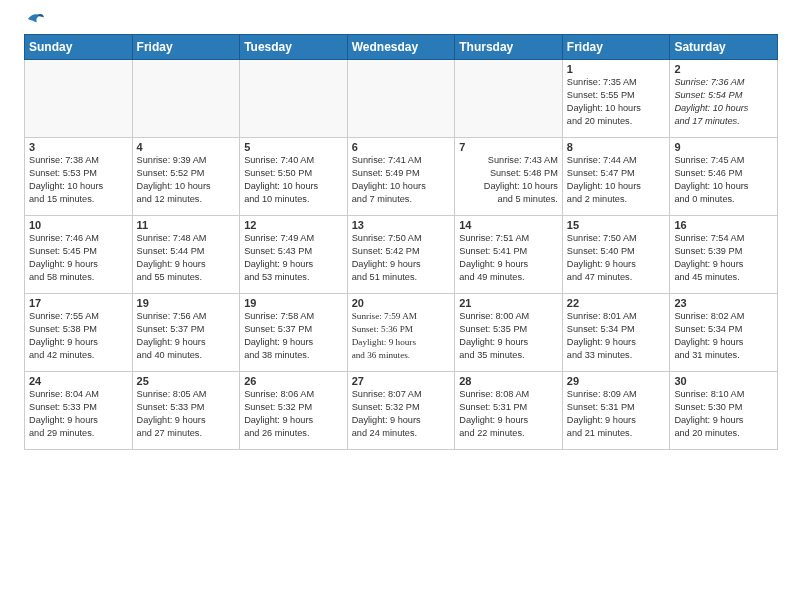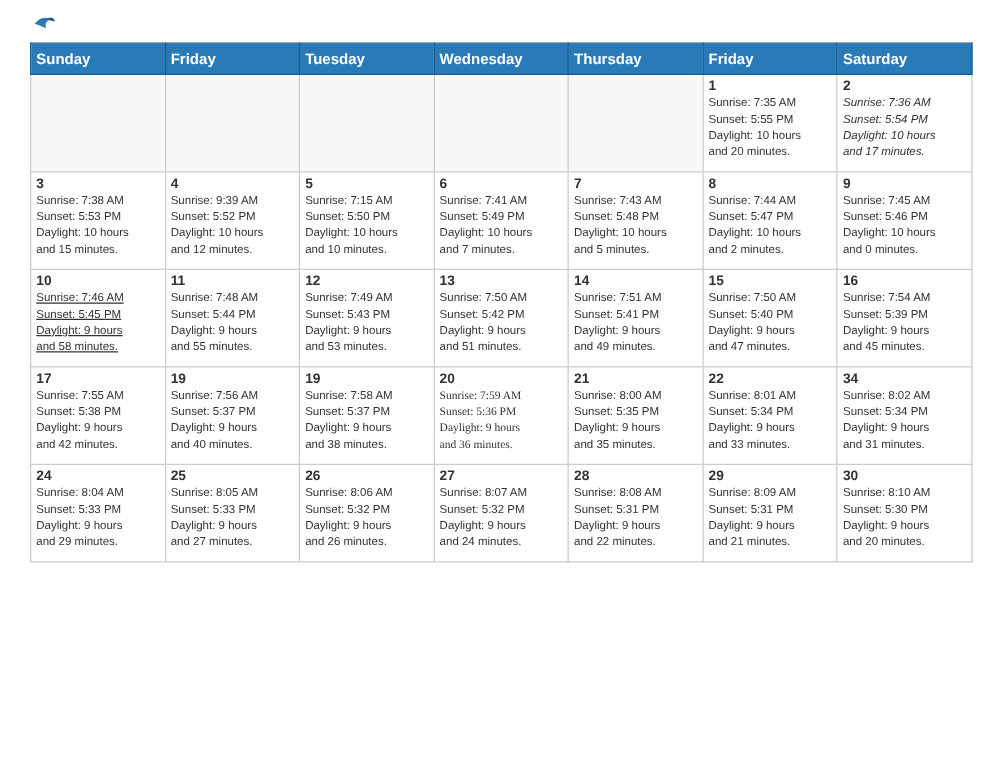--- a/index.html
+++ b/index.html
@@ -161,35 +161,35 @@
           </td>
           <td>
             <span class="day-num">4</span>
             <div class="day-info" style="white-space: pre-line;">Sunrise: 9:39 AM
 Sunset: 5:52 PM
 Daylight: 10 hours
 and 12 minutes.</div>
           </td>
           <td>
             <span class="day-num">5</span>
-            <div class="day-info" style="white-space: pre-line;">Sunrise: 7:15 AM
+            <div class="day-info" style="white-space: pre-line;">Sunrise: 7:40 AM
 Sunset: 5:50 PM
 Daylight: 10 hours
 and 10 minutes.</div>
           </td>
           <td>
             <span class="day-num">6</span>
             <div class="day-info" style="white-space: pre-line;">Sunrise: 7:41 AM
 Sunset: 5:49 PM
 Daylight: 10 hours
 and 7 minutes.</div>
           </td>
           <td>
             <span class="day-num">7</span>
-            <div class="day-info" style="white-space: pre-line;">Sunrise: 7:43 AM
+            <div class="day-info" style="white-space: pre-line; text-align: right;">Sunrise: 7:43 AM
 Sunset: 5:48 PM
 Daylight: 10 hours
 and 5 minutes.</div>
           </td>
           <td>
             <span class="day-num">8</span>
             <div class="day-info" style="white-space: pre-line;">Sunrise: 7:44 AM
 Sunset: 5:47 PM
 Daylight: 10 hours
 and 2 minutes.</div>
@@ -198,21 +198,21 @@
             <span class="day-num">9</span>
             <div class="day-info" style="white-space: pre-line;">Sunrise: 7:45 AM
 Sunset: 5:46 PM
 Daylight: 10 hours
 and 0 minutes.</div>
           </td>
         </tr>
         <tr>
           <td>
             <span class="day-num">10</span>
-            <div class="day-info" style="white-space: pre-line; text-decoration: underline;">Sunrise: 7:46 AM
+            <div class="day-info" style="white-space: pre-line;">Sunrise: 7:46 AM
 Sunset: 5:45 PM
 Daylight: 9 hours
 and 58 minutes.</div>
           </td>
           <td>
             <span class="day-num">11</span>
             <div class="day-info" style="white-space: pre-line;">Sunrise: 7:48 AM
 Sunset: 5:44 PM
 Daylight: 9 hours
 and 55 minutes.</div>
@@ -290,21 +290,21 @@
 and 35 minutes.</div>
           </td>
           <td>
             <span class="day-num">22</span>
             <div class="day-info" style="white-space: pre-line;">Sunrise: 8:01 AM
 Sunset: 5:34 PM
 Daylight: 9 hours
 and 33 minutes.</div>
           </td>
           <td>
-            <span class="day-num">34</span>
+            <span class="day-num">23</span>
             <div class="day-info" style="white-space: pre-line;">Sunrise: 8:02 AM
 Sunset: 5:34 PM
 Daylight: 9 hours
 and 31 minutes.</div>
           </td>
         </tr>
         <tr>
           <td>
             <span class="day-num">24</span>
             <div class="day-info" style="white-space: pre-line;">Sunrise: 8:04 AM

